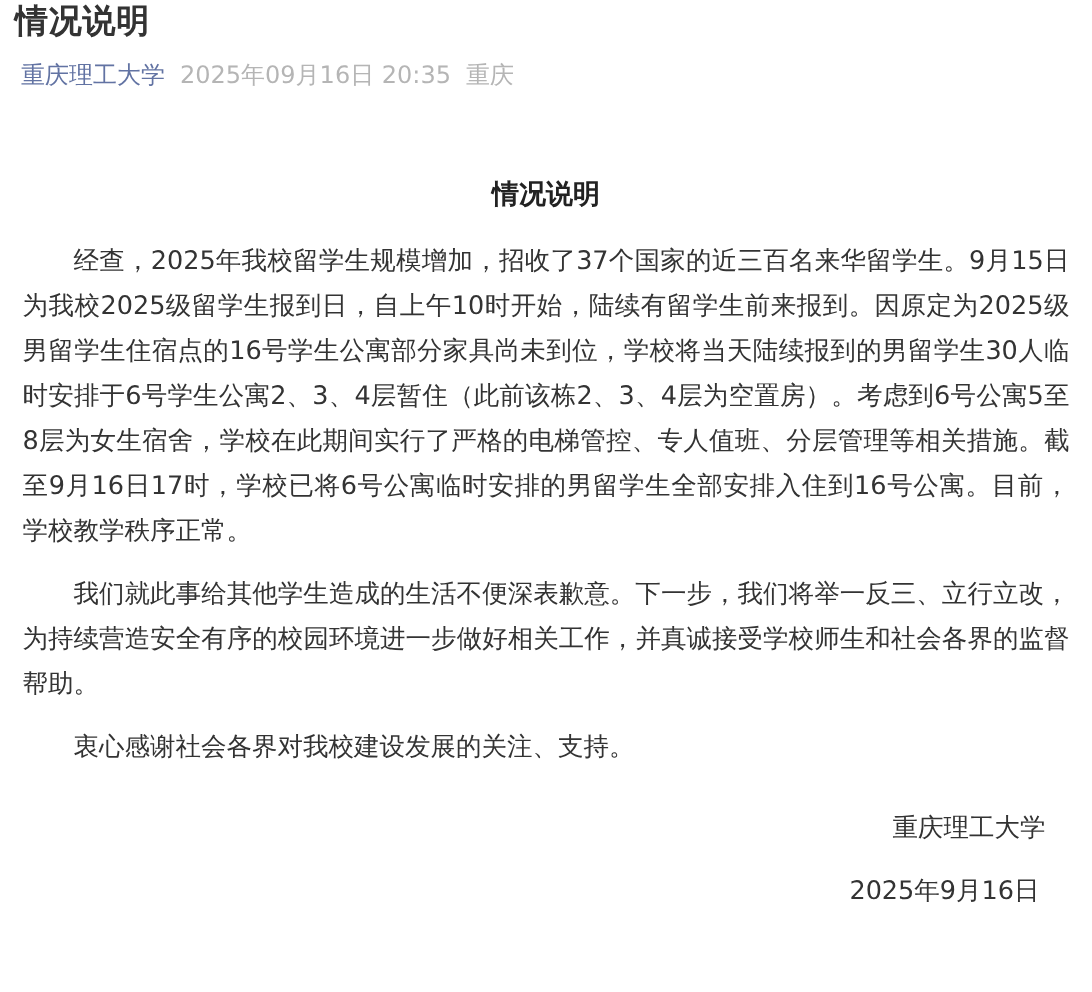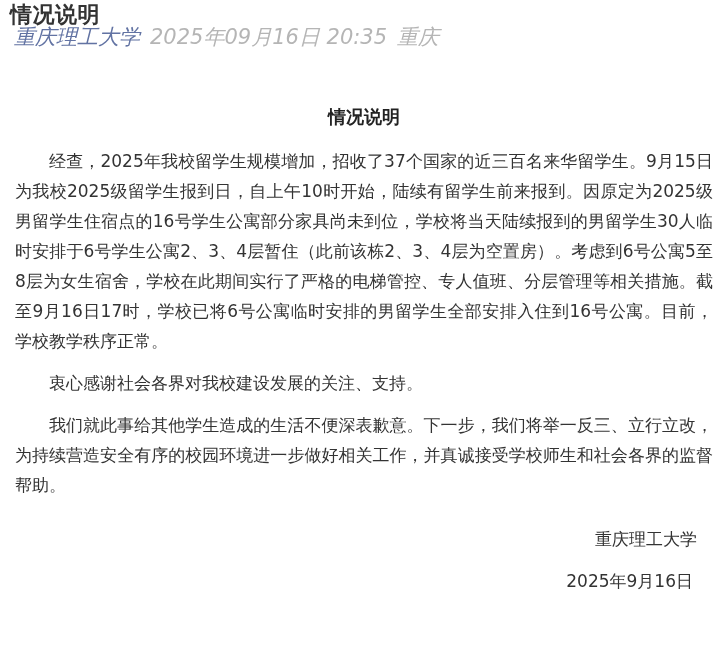--- a/index.html
+++ b/index.html
@@ -19,24 +19,24 @@
   }
   .page-title {
     margin: 0;
     font-size: 22px;
     line-height: 26px;
     font-weight: bold;
     color: #333333;
     letter-spacing: 0.5px;
   }
   .byline {
+    margin-top: 13px;
     padding-left: 4px;
-    font-size: 21px;
+    font-size: 16px;
     line-height: 18px;
-    font-style: italic;
   }
   .author-link {
     color: #6273a3;
     text-decoration: none;
     cursor: pointer;
   }
   .meta-text {
     color: #b5b5b5;
     margin-left: 10px;
   }
@@ -76,17 +76,17 @@
 <div class="page-header">
   <h1 class="page-title">情况说明</h1>
   <div class="byline">
     <a class="author-link">重庆理工大学</a><span class="meta-text">2025年09月16日 20:35</span><span class="meta-text">重庆</span>
   </div>
 </div>
 
 <div class="article-body">
   <div class="article-title">情况说明</div>
   <p class="para">经查，2025年我校留学生规模增加，招收了37个国家的近三百名来华留学生。9月15日为我校2025级留学生报到日，自上午10时开始，陆续有留学生前来报到。因原定为2025级男留学生住宿点的16号学生公寓部分家具尚未到位，学校将当天陆续报到的男留学生30人临时安排于6号学生公寓2、3、4层暂住（此前该栋2、3、4层为空置房）。考虑到6号公寓5至8层为女生宿舍，学校在此期间实行了严格的电梯管控、专人值班、分层管理等相关措施。截至9月16日17时，学校已将6号公寓临时安排的男留学生全部安排入住到16号公寓。目前，学校教学秩序正常。</p>
+  <p class="para">我们就此事给其他学生造成的生活不便深表歉意。下一步，我们将举一反三、立行立改，为持续营造安全有序的校园环境进一步做好相关工作，并真诚接受学校师生和社会各界的监督帮助。</p>
   <p class="para">衷心感谢社会各界对我校建设发展的关注、支持。</p>
-  <p class="para">我们就此事给其他学生造成的生活不便深表歉意。下一步，我们将举一反三、立行立改，为持续营造安全有序的校园环境进一步做好相关工作，并真诚接受学校师生和社会各界的监督帮助。</p>
   <p class="signature">重庆理工大学</p>
   <p class="sign-date">2025年9月16日</p>
 </div>
 
 </body></html>

